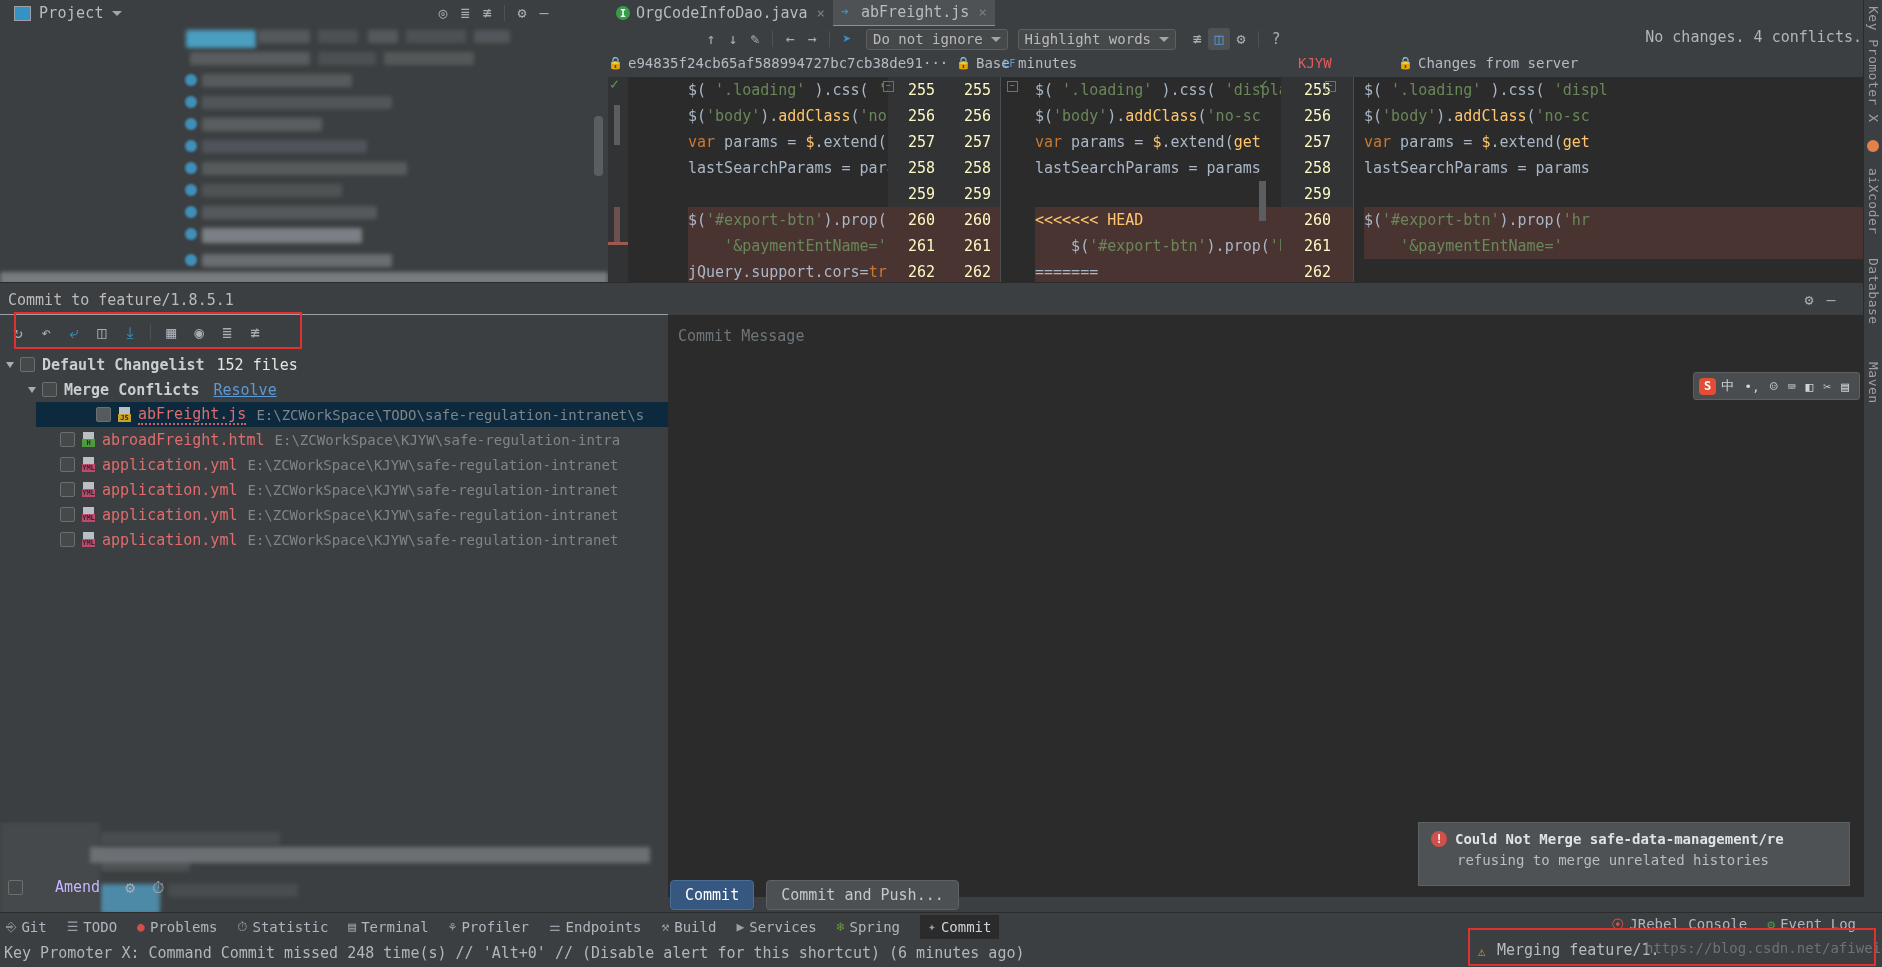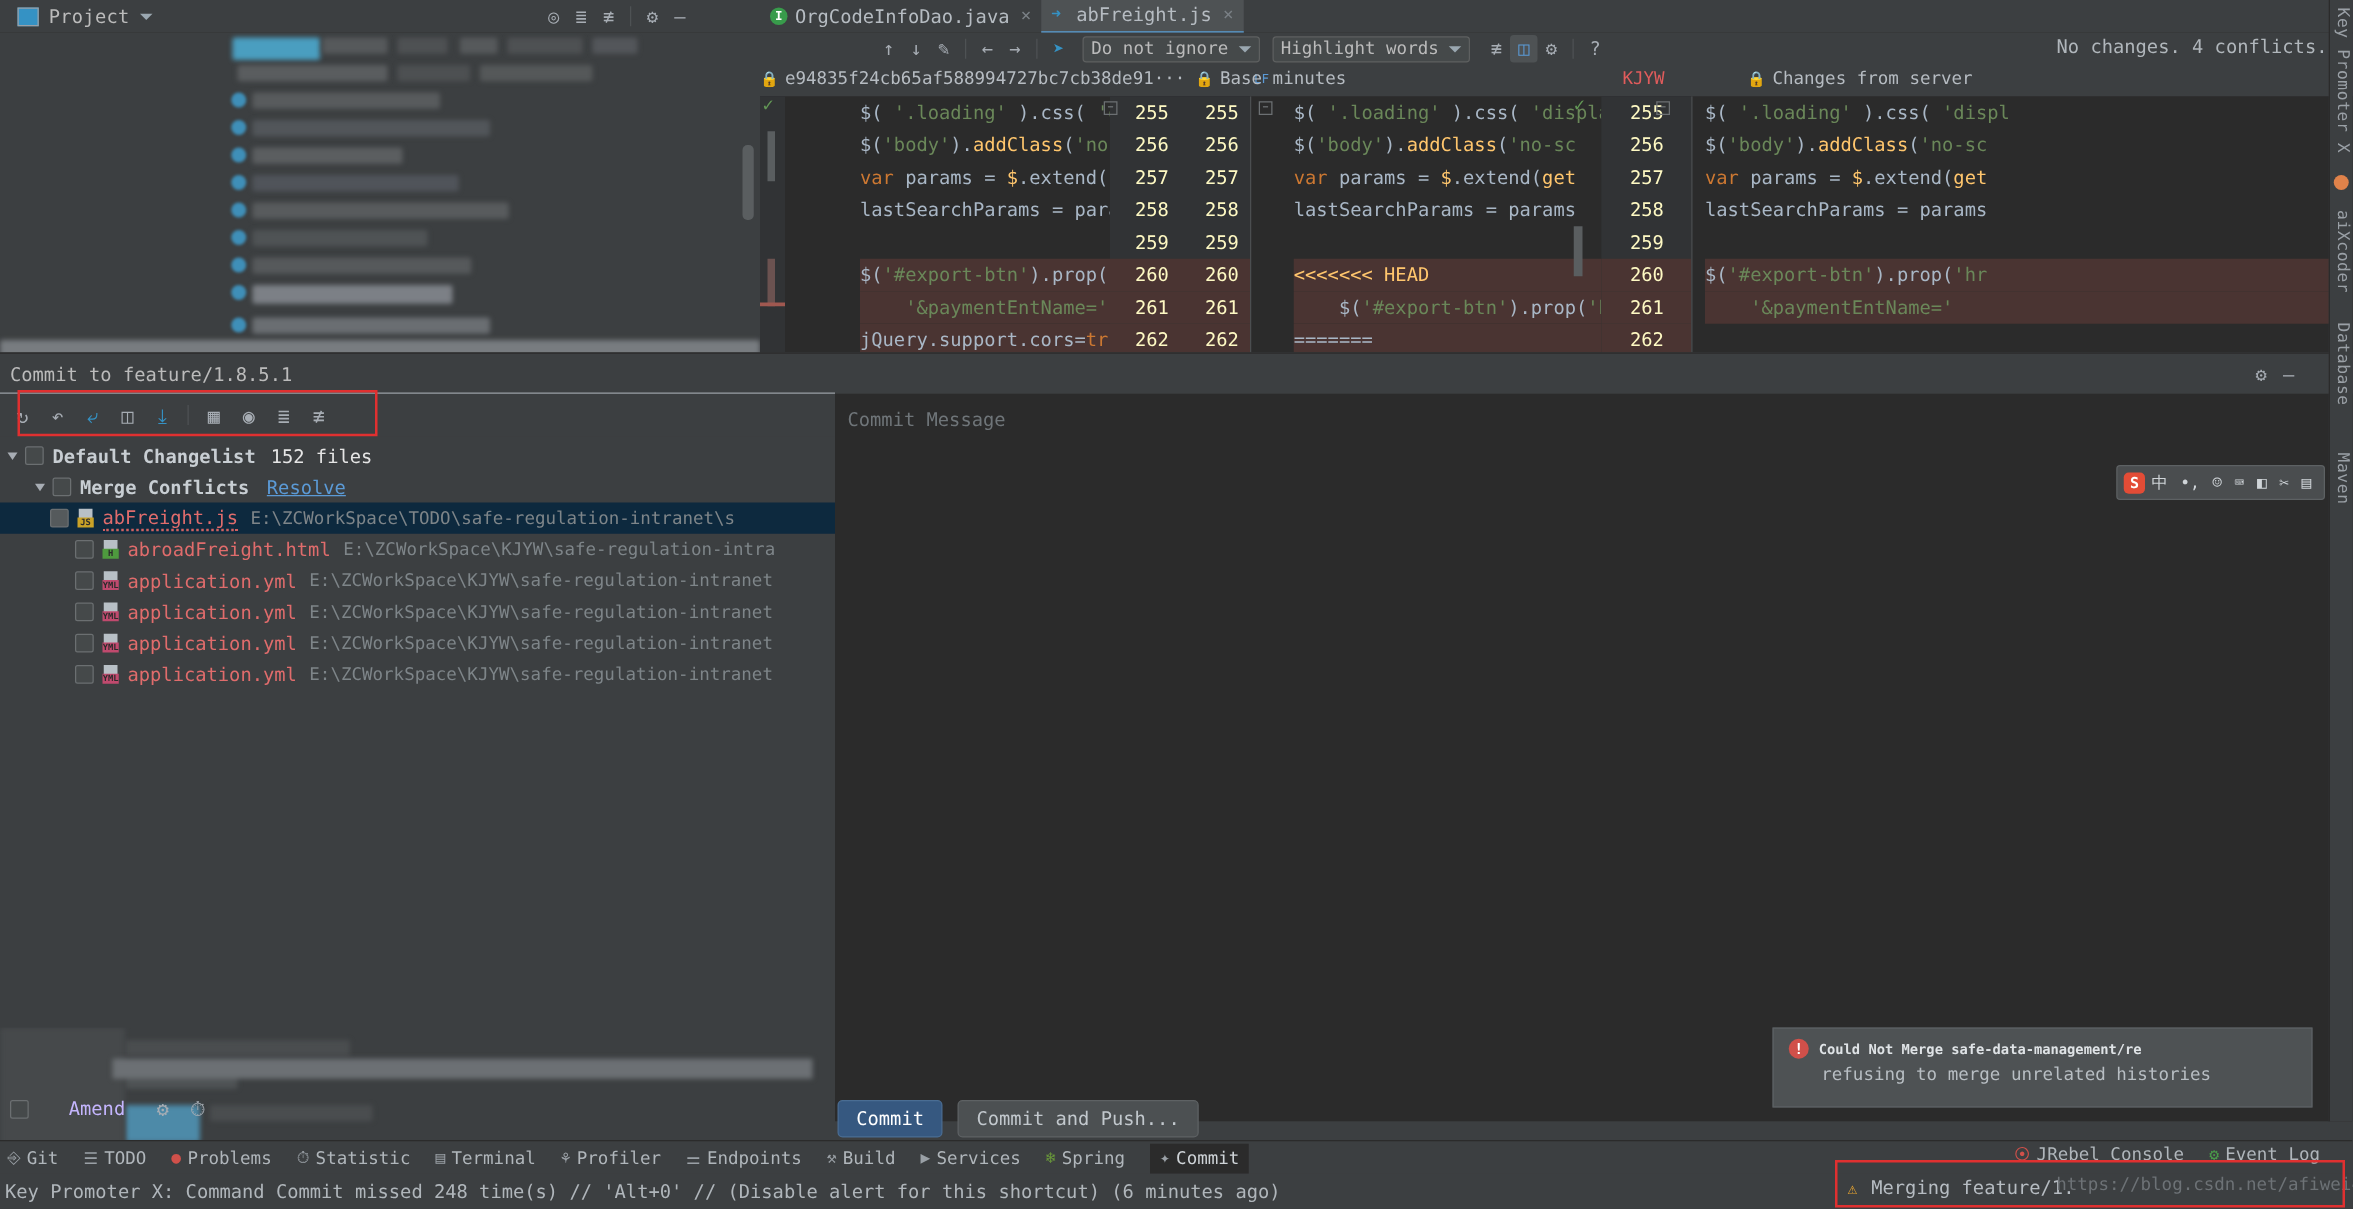--- a/index.html
+++ b/index.html
@@ -108,21 +108,21 @@
   #imebar{right:22px;top:372px;height:26px;background:#4a4d4f;border:1px solid #5d6163;border-radius:3px;
           display:flex;align-items:center;padding:0 5px;}
   .imeitem{color:#cfd4d8;font-size:13px;margin:0 5px;}
   .sogou{width:17px;height:17px;border-radius:4px;background:#e34c36;color:#fff;font-size:12px;
          display:flex;align-items:center;justify-content:center;font-weight:bold;}
 
   
   #balloon{left:1418px;top:822px;width:430px;height:62px;background:#4e5254;border:1px solid #5c6164;}
   .bicon{width:16px;height:16px;border-radius:50%;background:#d0504a;color:#fff;font-size:12px;
          display:flex;align-items:center;justify-content:center;font-weight:bold;}
-  .btitle{color:#dfe3e6;font-size:11px;font-weight:bold;}
+  .btitle{color:#dfe3e6;font-size:14px;font-weight:bold;}
   .bbody{color:#b8bec3;font-size:14px;}
 
   
   #amend{left:0;top:873px;height:28px;}
   
   #statusbar{left:0;top:912px;width:1882px;height:27px;background:#3c3f41;border-top:1px solid #2b2b2b;}
   .sbi{display:flex;align-items:center;margin-right:20px;color:#b0b6bb;font-size:14px;white-space:nowrap;}
   .sbi .g{margin-right:5px;color:#9aa0a6;font-size:13px;}
   .sbi.active{background:#2b2b2b;padding:4px 8px;color:#cfd4d8;}
   #hintbar{left:0;top:939px;width:1882px;height:28px;background:#3c3f41;}
@@ -363,21 +363,21 @@
     <span class="bold">Default Changelist</span>
     <span class="cnt">152 files</span>
   </div>
   <div class="trow" style="padding-left:22px;">
     <span class="tw"></span>
     <span class="cb"></span>
     <span class="bold">Merge Conflicts</span>
     <span class="link">Resolve</span>
   </div>
 
-  <div class="trow sel" style="padding-left:40px;">
+  <div class="trow sel" style="padding-left:60px;margin-left:36px;">
     <span class="cb dim"></span>
     <span class="fic">
         <span class="pg"></span>
         <span class="bg" style="background:#c9a227;">JS</span>
       </span>
     <span class="fname squiggle">abFreight.js</span>
     <span class="fpath">E:\ZCWorkSpace\TODO\safe-regulation-intranet\s</span>
   </div>
   <div class="trow" style="padding-left:60px;">
     <span class="cb"></span>

